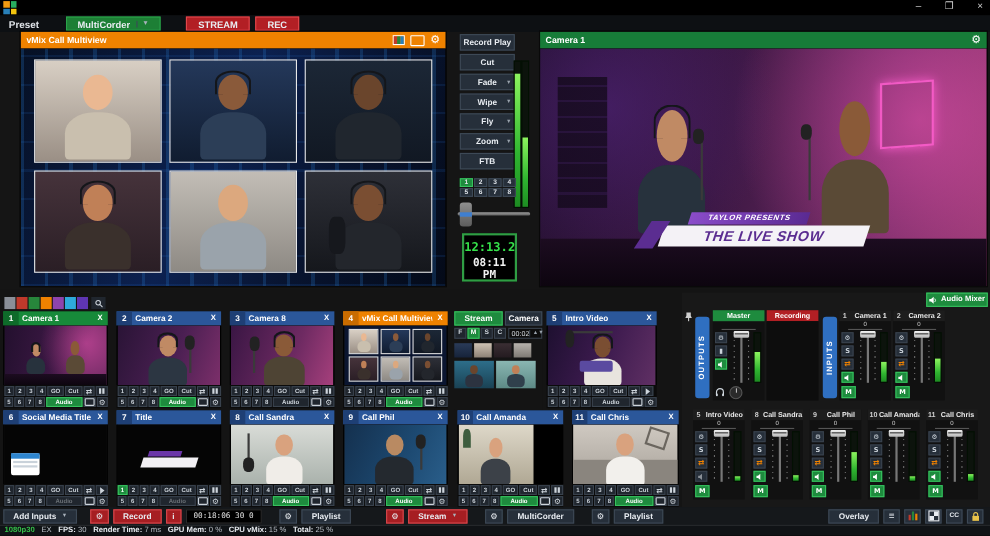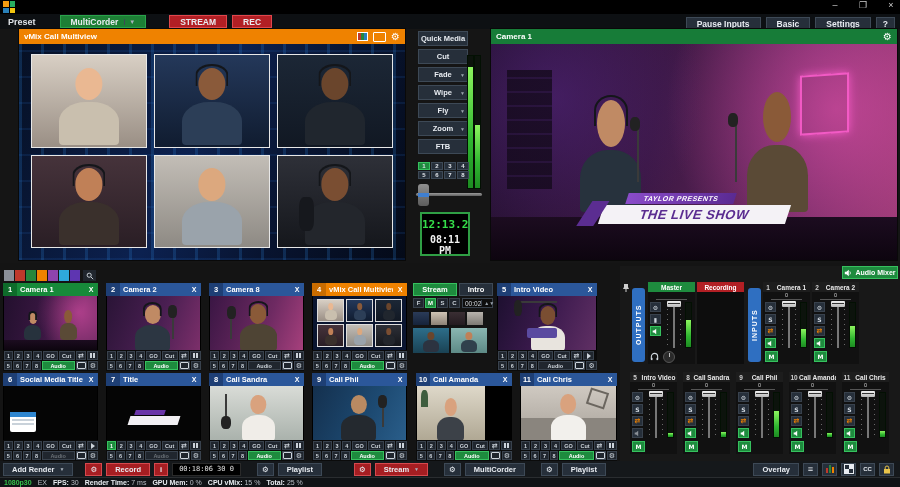--- a/index.html
+++ b/index.html
@@ -190,21 +190,20 @@
     <span class="mlabel">Preset</span>
     <span style="width:12px"></span>
     <span class="mbtn green">
         <span>MultiCorder</span>
         <span class="dd">▼</span>
       </span>
     <span style="width:18px"></span>
     <span class="mbtn red">STREAM</span>
     <span class="mbtn red">REC</span>
     <span class="spacer"></span>
-    <span id="menu-right-buttons"><span class="mbtn ">Pause Inputs</span><span class="mbtn ">Basic</span><span class="mbtn ">Settings</span><span class="mbtn qmark">?</span></span>
   </div>
 
   <div class="vwin" style="left:18px;width:388px;">
     <div class="vhdr orange">
       <span class="t">vMix Call Multiview</span>
       <span class="hic">
         <span class="cbars">
             <i style="background:#c0392b"></i>
             <i style="background:#27863b"></i>
             <i style="background:#2980b9"></i>
@@ -257,21 +256,21 @@
               <div class="bd" style="background:#23262c"></div>
     </div>
     <div class="miccap" style="left:18%;top:45%;width:14%;height:38%;background:#16181d;border-radius:30%"></div>
   </div>
         </div>
     </div>
   </div>
 
   <div class="tpanel">
     <div id="trans-buttons">
-        <div class="tbtn" style="top:3px">Quick Media</div>
+        <div class="tbtn" style="top:3px">Record Play</div>
         <div class="tbtn" style="top:21px">Cut</div>
         <div class="tbtn" style="top:39px">Fade<span class="dd">▼</span></div>
         <div class="tbtn" style="top:57px">Wipe<span class="dd">▼</span></div>
         <div class="tbtn" style="top:75px">Fly<span class="dd">▼</span></div>
         <div class="tbtn" style="top:93px">Zoom<span class="dd">▼</span></div>
         <div class="tbtn" style="top:111px">FTB</div>
       </div>
     <div class="tmeter" style="left:61px;top:27px;height:132px;">
         <div class="fill" style="height:92%"></div>
       </div>
@@ -860,21 +859,21 @@
                 <span class="monsm"></span>
               </span>
               <span class="cb ic">⚙</span>
             </div>
     </div>
   </div>
       </div>
 
     <div class="callpanel" style="left:413px;top:20px;width:80px;height:89px;">
       <div class="cp-btn green" style="position:absolute;left:0;top:0;width:44px;">Stream</div>
-      <div class="cp-btn" style="position:absolute;left:46px;top:0;width:34px;">Intro</div>
+      <div class="cp-btn" style="position:absolute;left:46px;top:0;width:34px;">Camera</div>
       <div id="cp-modes" style="position:absolute;left:0;top:15px;display:flex;gap:1px;">
           <span class="cpmode ">F</span>
           <span class="cpmode on">M</span>
           <span class="cpmode ">S</span>
           <span class="cpmode ">C</span>
         </div>
       <div class="cpspin" style="position:absolute;left:49px;top:15px;width:31px;">
           <span>00:02</span>
           <span class="ar">▲▼</span>
         </div>
@@ -1169,21 +1168,21 @@
     <div class="cfoot">
               <span class="sqb grn" style="width:13px;height:11px">M</span>
             </div>
   </div>
         </div>
     </div>
   </div>
 
   <div class="toolbar">
     <span class="tb">
-        <span>Add Render</span>
+        <span>Add Inputs</span>
         <span class="dd">▼</span>
       </span>
     <span style="width:4px"></span>
     <span class="tb sq red">⚙</span>
     <span class="tb red">Record</span>
     <span class="tb red" style="padding:0 5px">i</span>
     <span class="tbtime">00:18:06 30 0</span>
     <span style="width:8px"></span>
     <span class="tb sq">⚙</span>
     <span class="tb">Playlist</span>

